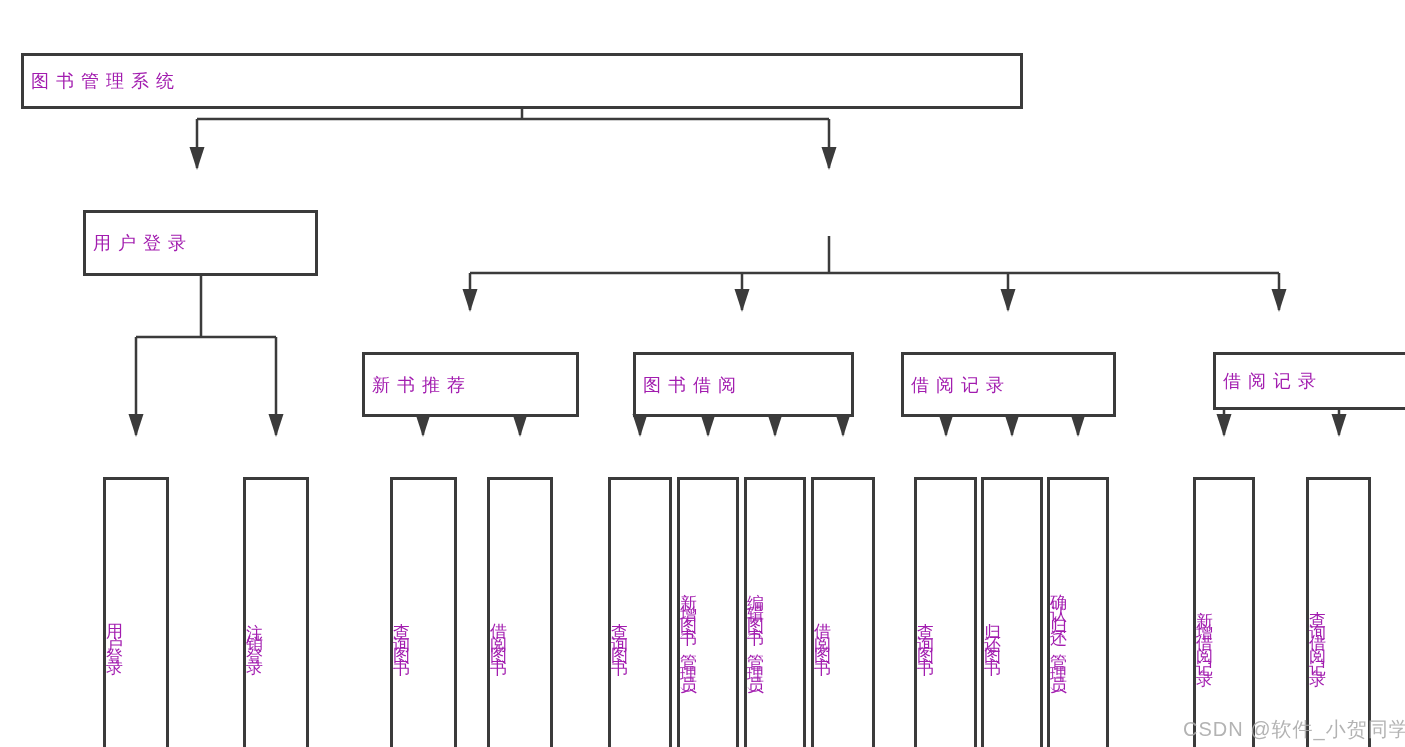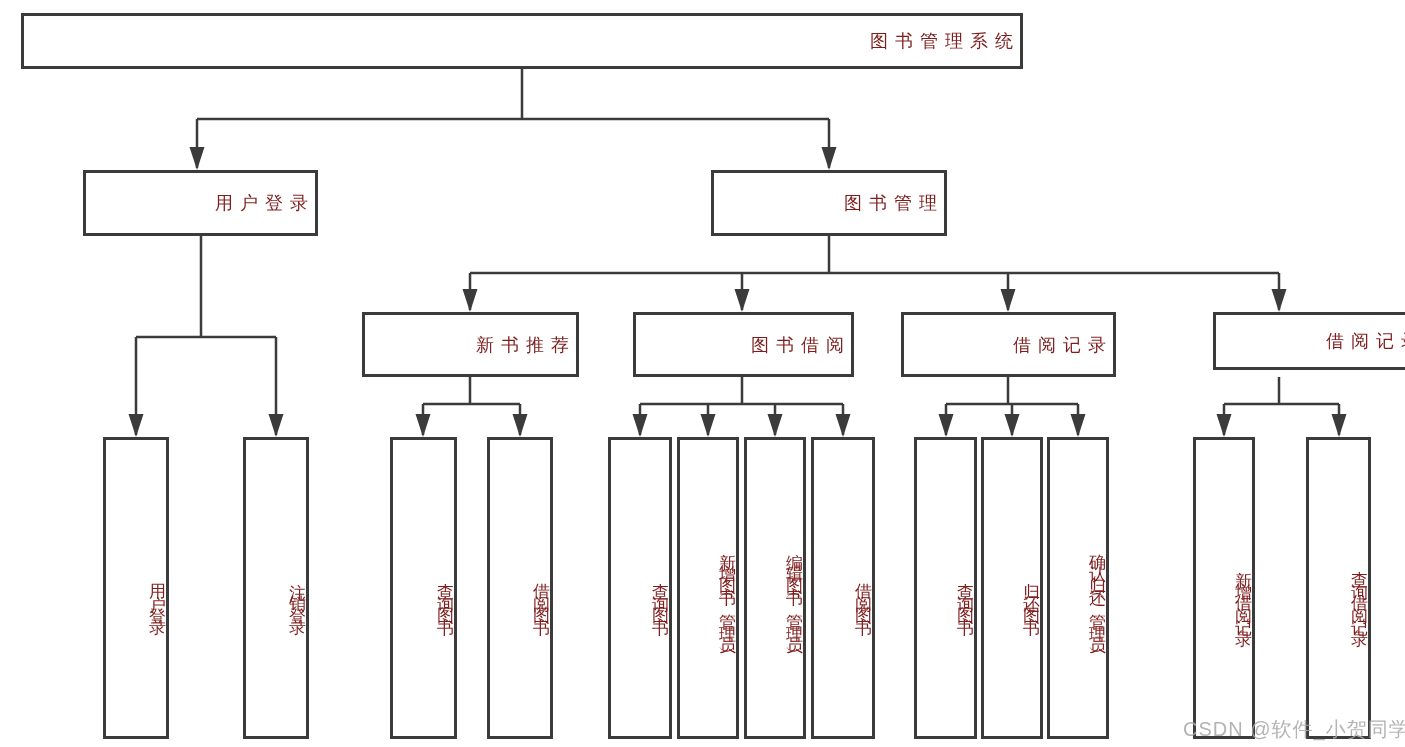--- a/index.html
+++ b/index.html
@@ -22,23 +22,24 @@
     height: 747px;
     z-index: 1;
   }
   .box {
     position: absolute;
     box-sizing: border-box;
     border: 3px solid #3b3b3b;
     background: #ffffff;
     display: flex;
     align-items: center;
-    justify-content: flex-end;
+    justify-content: flex-start;
     z-index: 2;
-    color: #7f1d1d;
+    color: #a21caf;
+    margin-top: 40px;
   }
   .box .hl {
     font-size: 18px;
     letter-spacing: 7px;
     padding-left: 7px;      
     white-space: nowrap;
   }
   .box .vl {
     writing-mode: vertical-rl;
     text-orientation: mixed;
@@ -105,23 +106,20 @@
     </g>
   </svg>
 
   <div class="box" style="left:21px; top:13px; width:1002px; height:56px;">
     <span class="hl">图书管理系统</span>
   </div>
 
   <div class="box" style="left:83px; top:170px; width:235px; height:66px;">
     <span class="hl">用户登录</span>
   </div>
-  <div class="box" style="left:711px; top:170px; width:236px; height:66px;">
-    <span class="hl">图书管理</span>
-  </div>
 
   <div class="box" style="left:362px; top:312px; width:217px; height:65px;">
     <span class="hl">新书推荐</span>
   </div>
   <div class="box" style="left:633px; top:312px; width:221px; height:65px;">
     <span class="hl">图书借阅</span>
   </div>
   <div class="box" style="left:901px; top:312px; width:215px; height:65px;">
     <span class="hl">借阅记录</span>
   </div>

